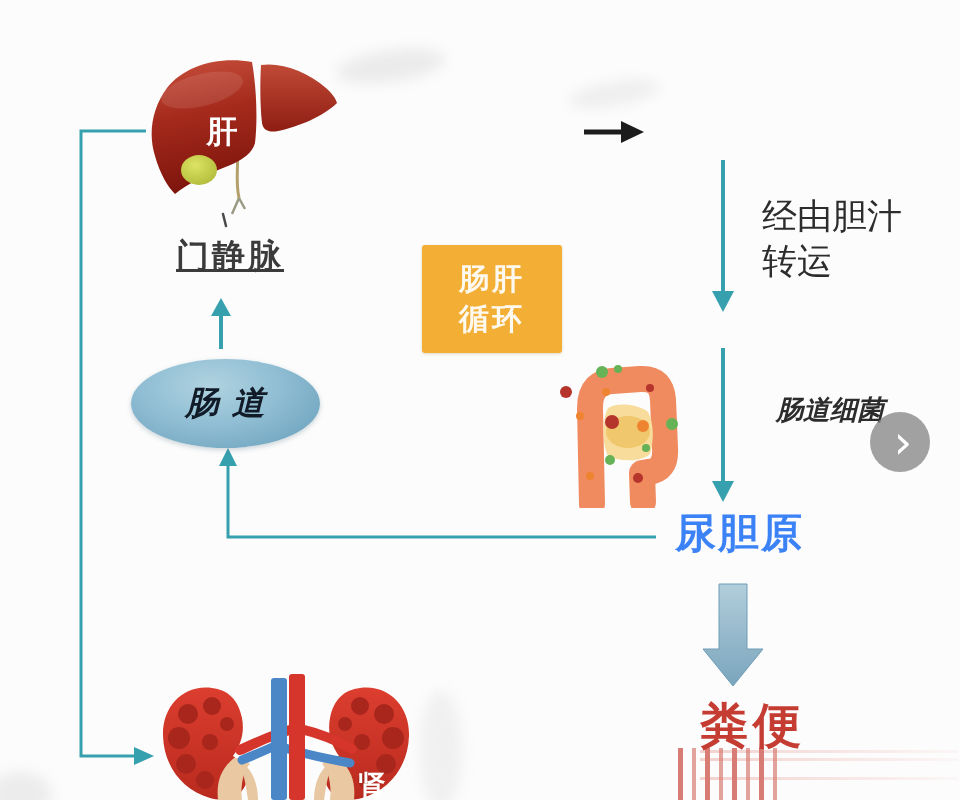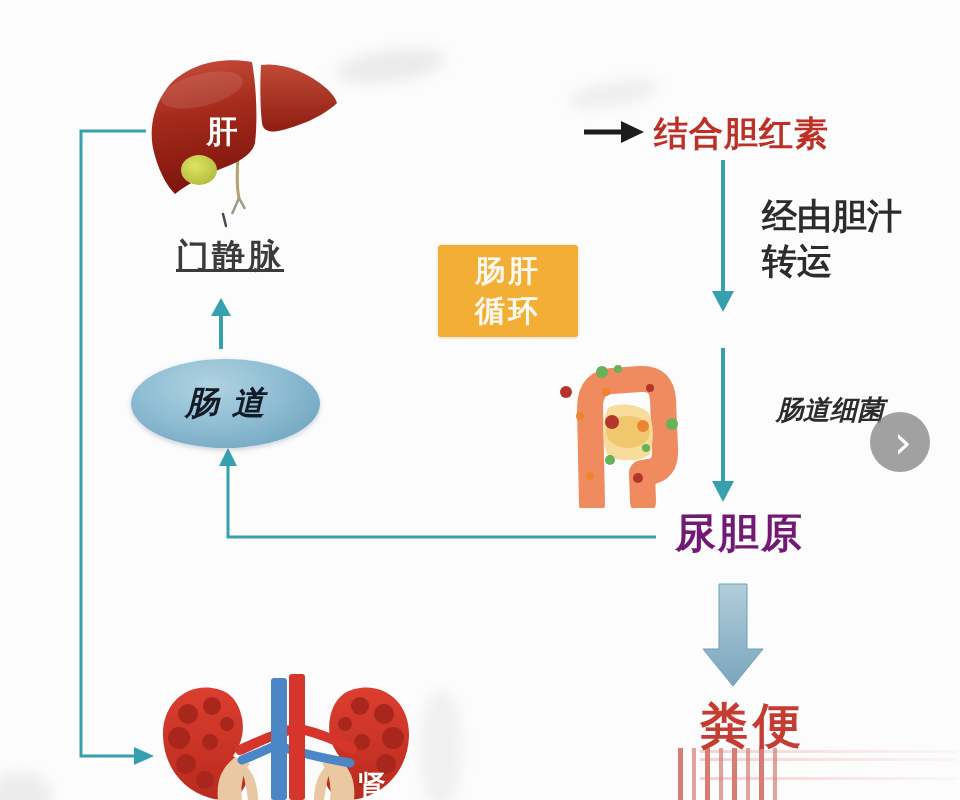--- a/index.html
+++ b/index.html
@@ -29,32 +29,32 @@
     background:radial-gradient(ellipse at 42% 30%, #b0d3e0 0%, #8fbdd3 46%, #74a8c2 80%, #6099b8 100%);
     display:flex;align-items:center;justify-content:center;
     box-shadow:0 2px 5px rgba(60,90,110,0.25);
   }
   #formation-ellipse{left:364px;top:89px;width:206px;height:89px;}
   #intestine-ellipse{left:131px;top:359px;width:189px;height:89px;font-style:italic;}
   .ellipse-label{font-size:33px;font-weight:700;color:#121c29;letter-spacing:1px;}
 
   
   #enterohepatic-box{
-    left:438px;top:245px;width:140px;height:92px;background:#f2ae35;border-radius:3px;
+    left:422px;top:245px;width:140px;height:108px;background:#f2ae35;border-radius:3px;
     display:flex;flex-direction:column;align-items:center;justify-content:center;
     box-shadow:0 1px 3px rgba(150,110,20,0.25);
   }
   .box-line{font-size:30px;font-weight:700;color:rgba(255,255,255,0.92);line-height:40px;letter-spacing:3px;}
 
   
   #portal-vein{left:176px;top:234px;font-size:33px;font-weight:600;color:#3b3b3b;letter-spacing:3px;text-decoration:underline;}
   #conjugated-bilirubin{left:654px;top:111px;font-size:34px;font-weight:700;color:#bd3028;letter-spacing:1px;}
-  #bile-transport{left:762px;top:194px;font-size:35px;font-weight:700;color:#2c2c2c;line-height:45px;}
+  #bile-transport{left:762px;top:194px;font-size:35px;font-weight:400;color:#2c2c2c;line-height:45px;}
   #bacteria{left:776px;top:388px;font-size:27px;font-weight:600;color:#2c2c2c;line-height:44px;font-style:italic;}
-  #urobilinogen{left:675px;top:506px;font-size:41px;font-weight:700;color:#701a75;letter-spacing:2px;}
+  #urobilinogen{left:675px;top:506px;font-size:41px;font-weight:700;color:#3b82f6;letter-spacing:2px;}
   #feces{left:700px;top:694px;font-size:48px;font-weight:700;color:#c43c32;letter-spacing:5px;}
 
   
   #feces-smear{
     left:678px;top:748px;width:106px;height:52px;opacity:0.85;
     background:repeating-linear-gradient(90deg,
       rgba(196,60,48,0.78) 0px 5px, rgba(196,60,48,0) 5px 14px,
       rgba(196,60,48,0.55) 14px 18px, rgba(196,60,48,0) 18px 27px);
   }
   .streak{position:absolute;height:3px;background:linear-gradient(90deg, rgba(222,120,110,0.32), rgba(222,120,110,0.04));}
@@ -155,21 +155,20 @@
 
     <ellipse cx="62" cy="42" rx="42" ry="16" fill="rgba(255,255,255,0.10)" transform="rotate(-14 62 42)"></ellipse>
 
     <ellipse cx="59" cy="122" rx="18" ry="15" fill="url(#gbGrad)"></ellipse>
     <text x="82" y="94" text-anchor="middle" font-size="31" font-weight="bold" fill="#ffffff">肝</text>
   </svg>
 
   <div class="abs" id="portal-vein">门静脉</div>
 
 
-  <div class="abs" id="conjugated-bilirubin">结合胆红素</div>
 
   <div class="abs" id="bile-transport">
     <div>经由胆汁</div>
     <div>转运</div>
   </div>
 
   <div class="abs" id="enterohepatic-box">
     <div class="box-line">肠肝</div>
     <div class="box-line">循环</div>
   </div>

